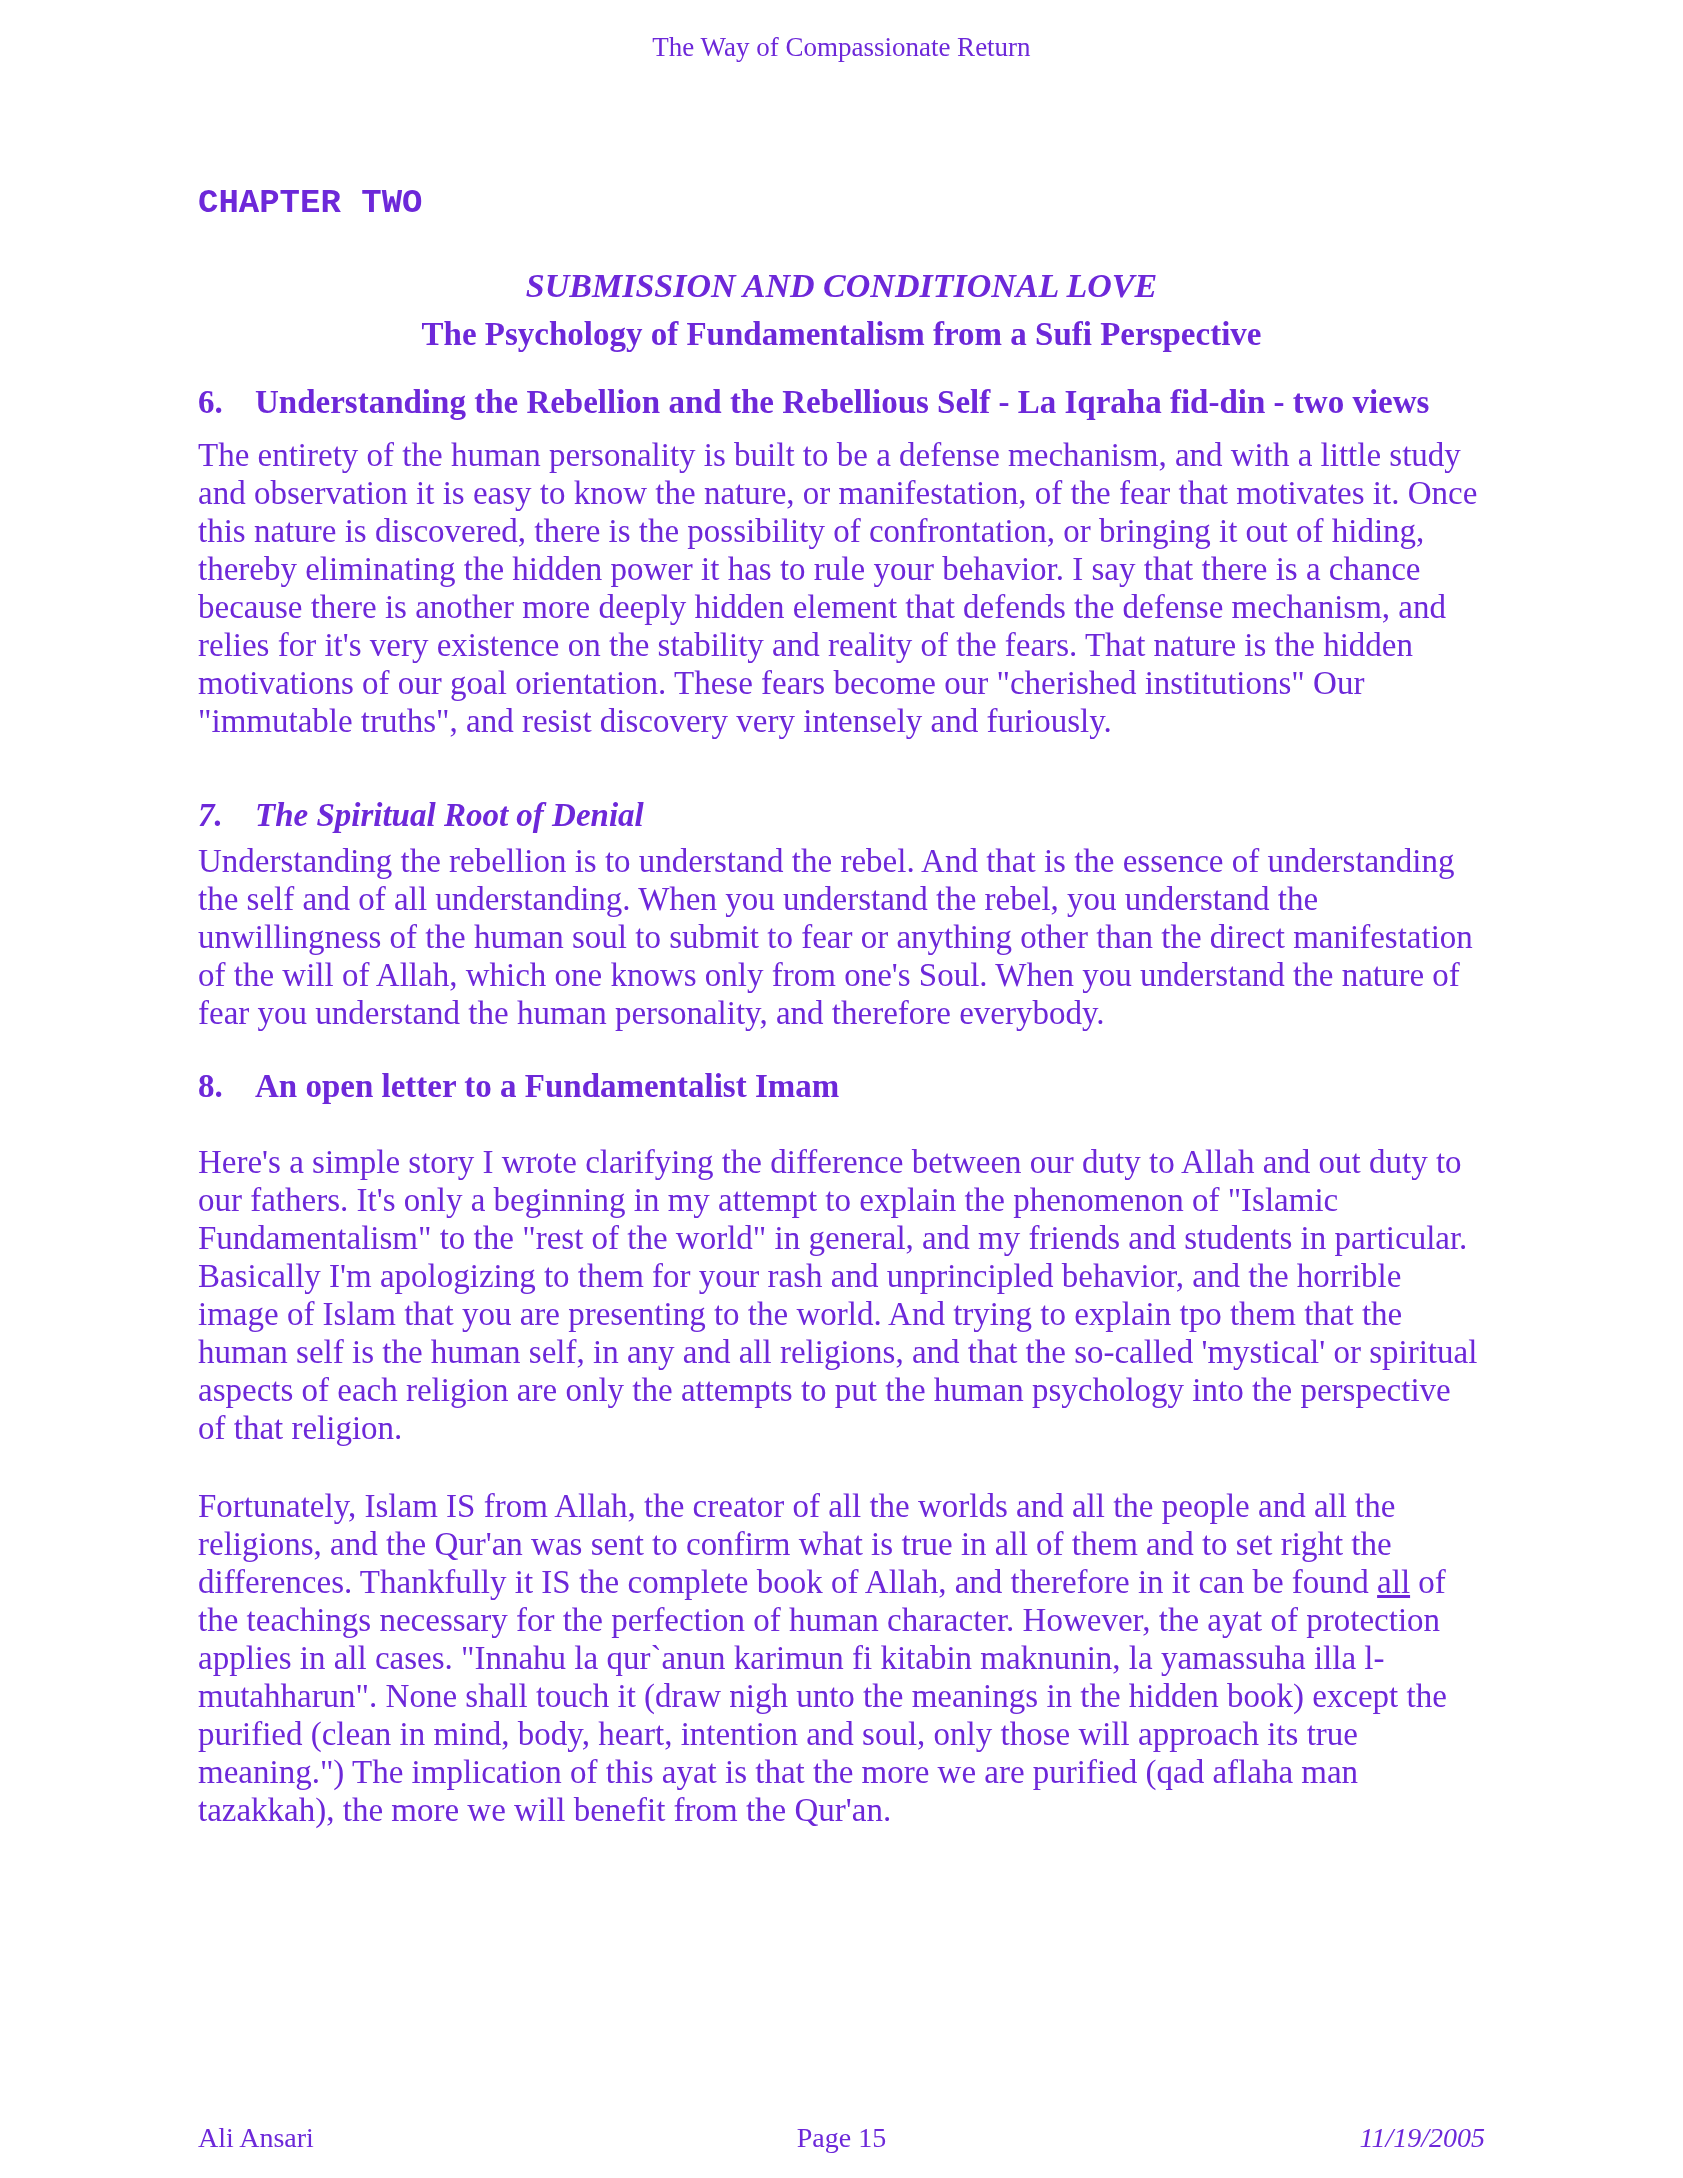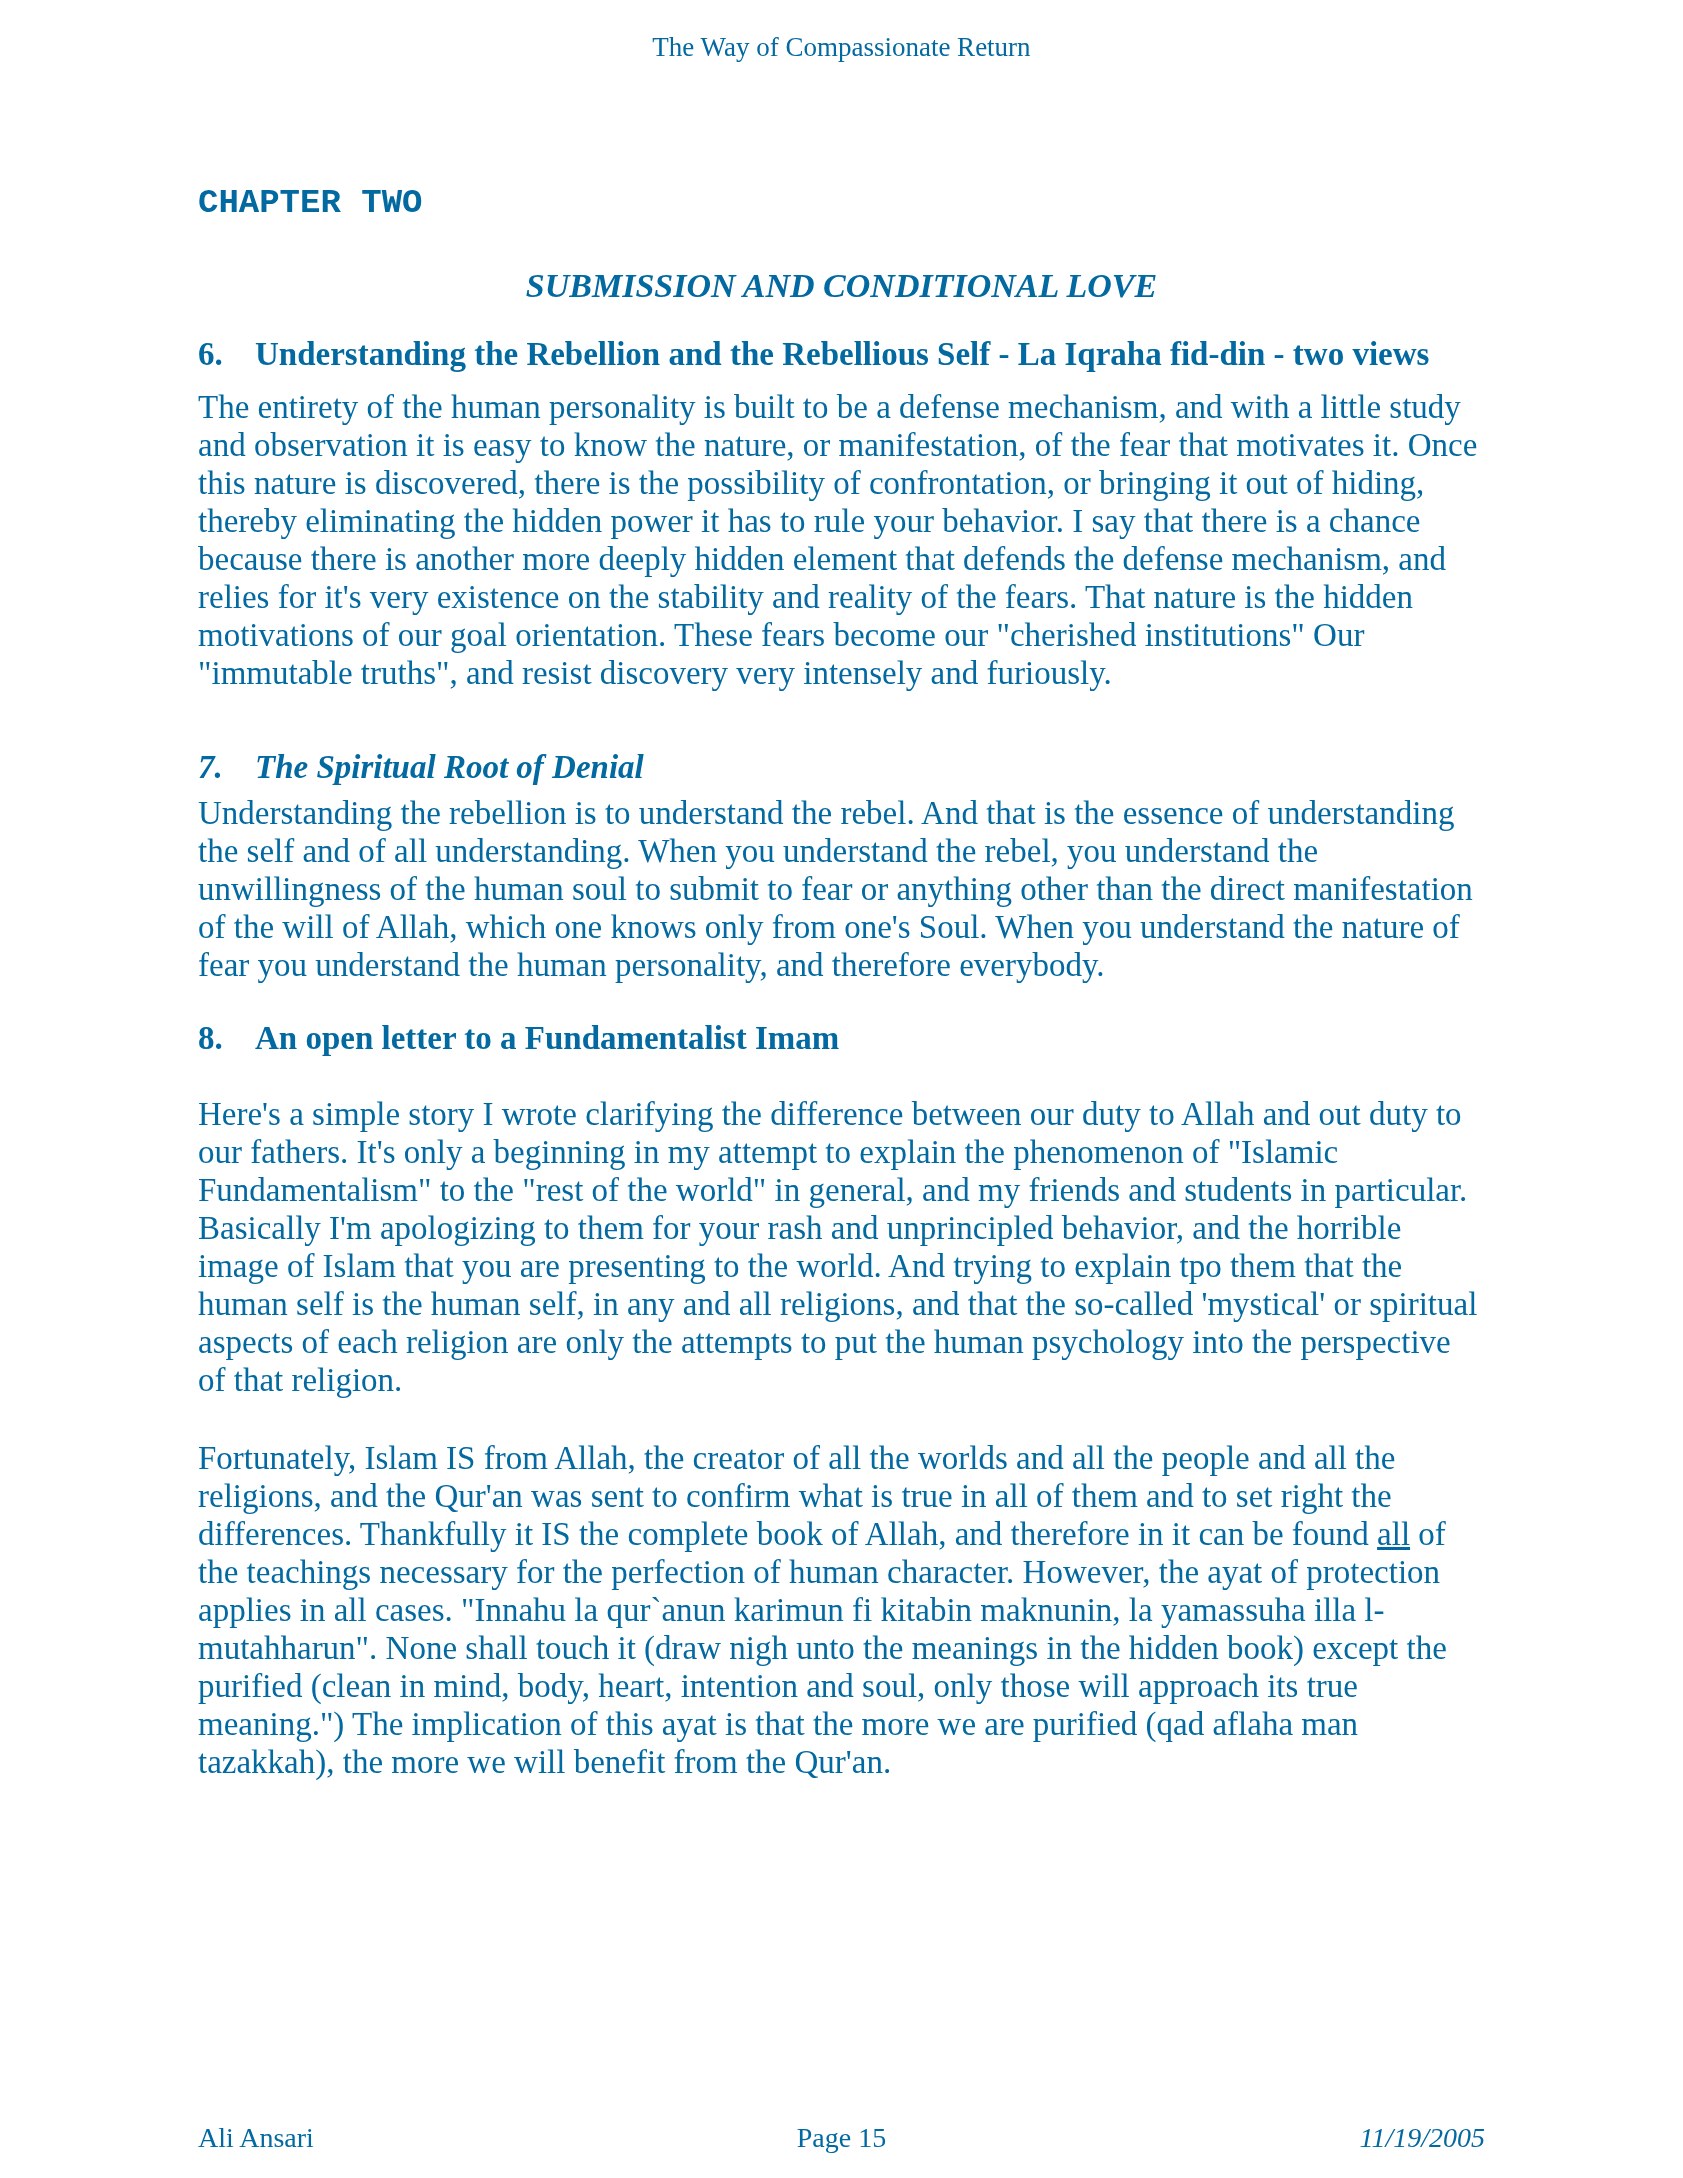--- a/index.html
+++ b/index.html
@@ -1,21 +1,21 @@
 <!DOCTYPE html>
 <html><head>
 <meta charset="utf-8">
 <style>
   html, body { margin: 0; padding: 0; background: #888; }
   .page {
     position: relative;
     width: 1683px;
     height: 2178px;
     background: #ffffff;
-    color: #0369a1;
+    color: #6d28d9;
     font-family: "Liberation Serif", "DejaVu Serif", serif;
     box-sizing: border-box;
     padding: 0 198px;
     overflow: hidden;
   }
   .running-head {
     margin: 31px 0 0 0;
     font-size: 27px;
     line-height: 32px;
     text-align: center;
@@ -85,20 +85,21 @@
 <body>
 
 <div class="page">
 
   <div class="running-head">The Way of Compassionate Return</div>
 
   <div class="chapter-label">CHAPTER TWO</div>
 
   <div class="chapter-title">SUBMISSION AND CONDITIONAL LOVE</div>
 
+  <div class="chapter-subtitle">The Psychology of Fundamentalism from a Sufi Perspective</div>
 
   <div>
     <div class="section-heading mt-h6">
       <span class="sec-num">6.</span><span>Understanding the Rebellion and the Rebellious Self - La Iqraha fid-din - two views</span>
     </div>
     <div class="para mt-p6">The entirety of the human personality is built to be a defense mechanism, and with a little study and observation it is easy to know the nature, or manifestation, of the fear that motivates it. Once this nature is discovered, there is the possibility of confrontation, or bringing it out of hiding, thereby eliminating the hidden power it has to rule your behavior. I say that there is a chance because there is another more deeply hidden element that defends the defense mechanism, and relies for it's very existence on the stability and reality of the fears. That nature is the hidden motivations of our goal orientation. These fears become our "cherished institutions" Our "immutable truths", and resist discovery very intensely and furiously.</div>
   </div>
 
   <div>
     <div class="section-heading mt-h7">

